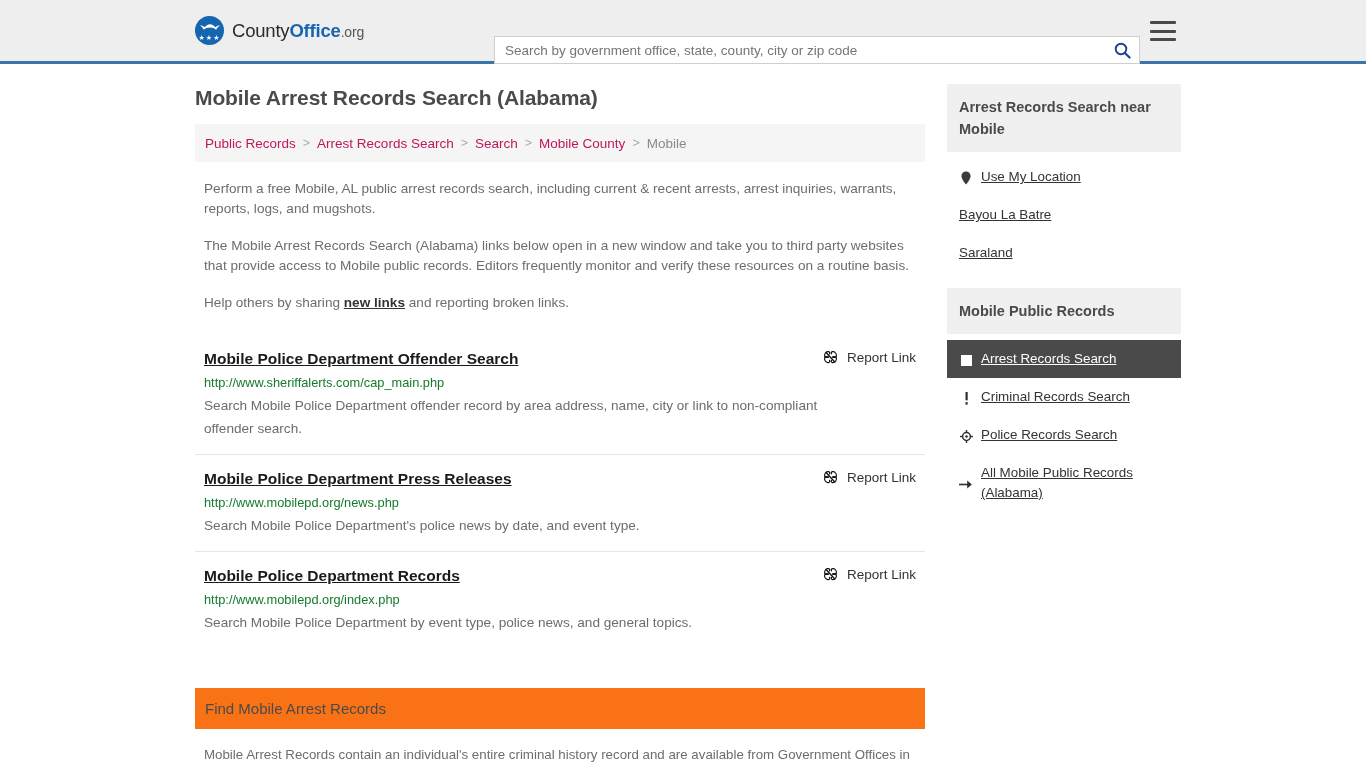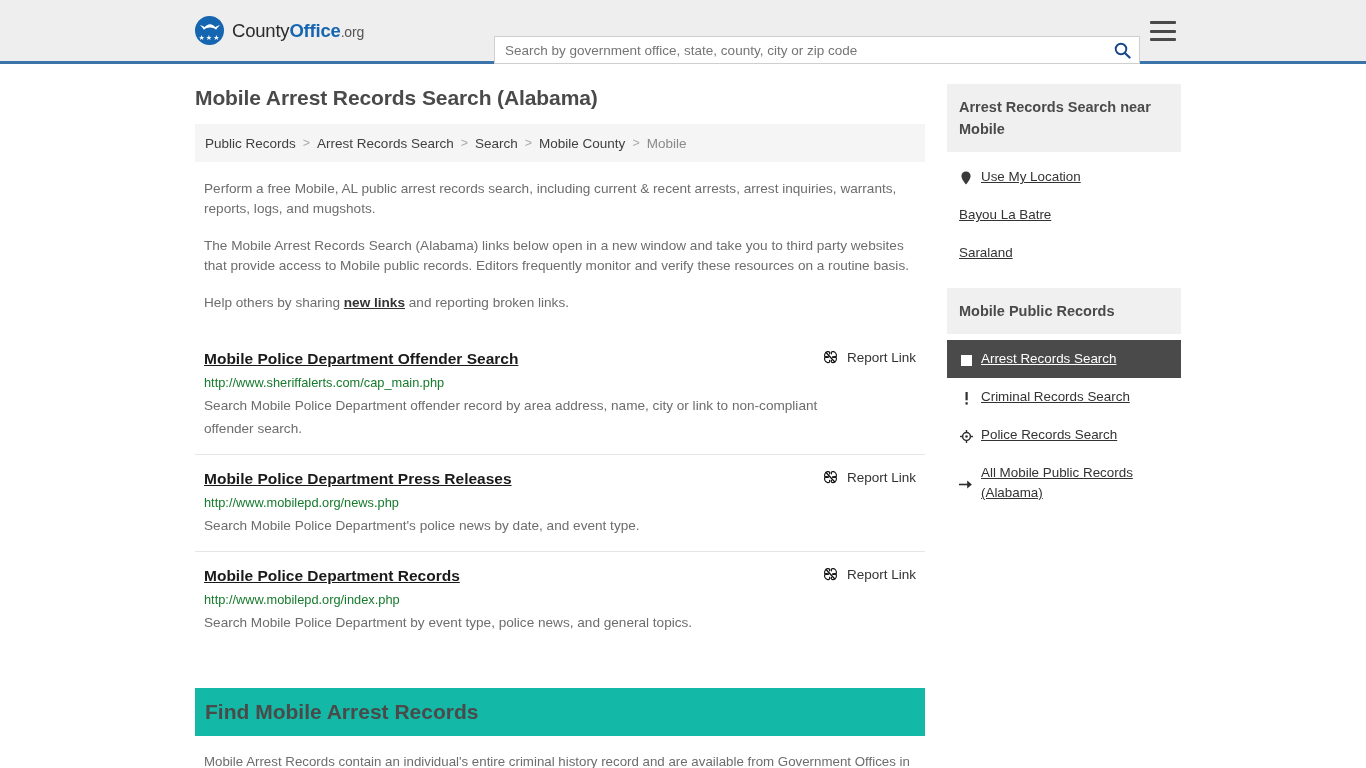--- a/index.html
+++ b/index.html
@@ -128,21 +128,21 @@
 
   .breadcrumb {
     background: #f5f5f5;
     height: 38px;
     display: flex;
     align-items: center;
     padding: 0 10px;
     font-size: 13.5px;
   }
   .crumb {
-    color: #404040;
+    color: #be185d;
     text-decoration: none;
     cursor: pointer;
     white-space: nowrap;
   }
   .crumb.last { color: #8a8a8a; cursor: default; }
   .crumb-sep { color: #aaaaaa; margin: 0 7px; font-size: 12.5px; }
 
   .intro-p {
     font-size: 13.6px;
     line-height: 20px;
@@ -193,24 +193,24 @@
     font-size: 13.6px;
     color: #6d6d6d;
     line-height: 23px;
     margin-top: 3px;
     max-width: 660px;
   }
 
   
   .find-section { margin-top: 40px; }
   .section-head {
-    background: #14b8a6;
+    background: #f97316;
     padding: 12px 10px;
-    font-size: 21px;
-    font-weight: bold;
+    font-size: 15px;
+    font-weight: normal;
     color: #4a4a4a;
   }
   .section-body {
     font-size: 13.3px;
     line-height: 23px;
     color: #6d6d6d;
     padding: 14px 9px 0 9px;
   }
 
   

